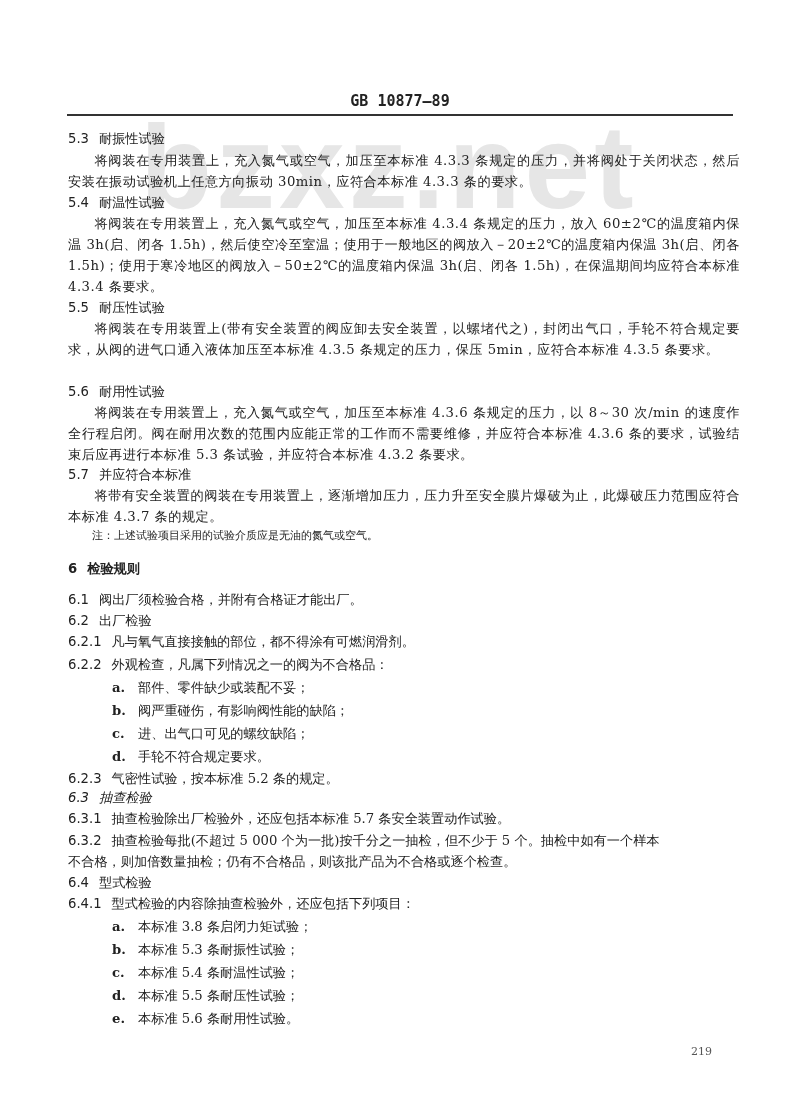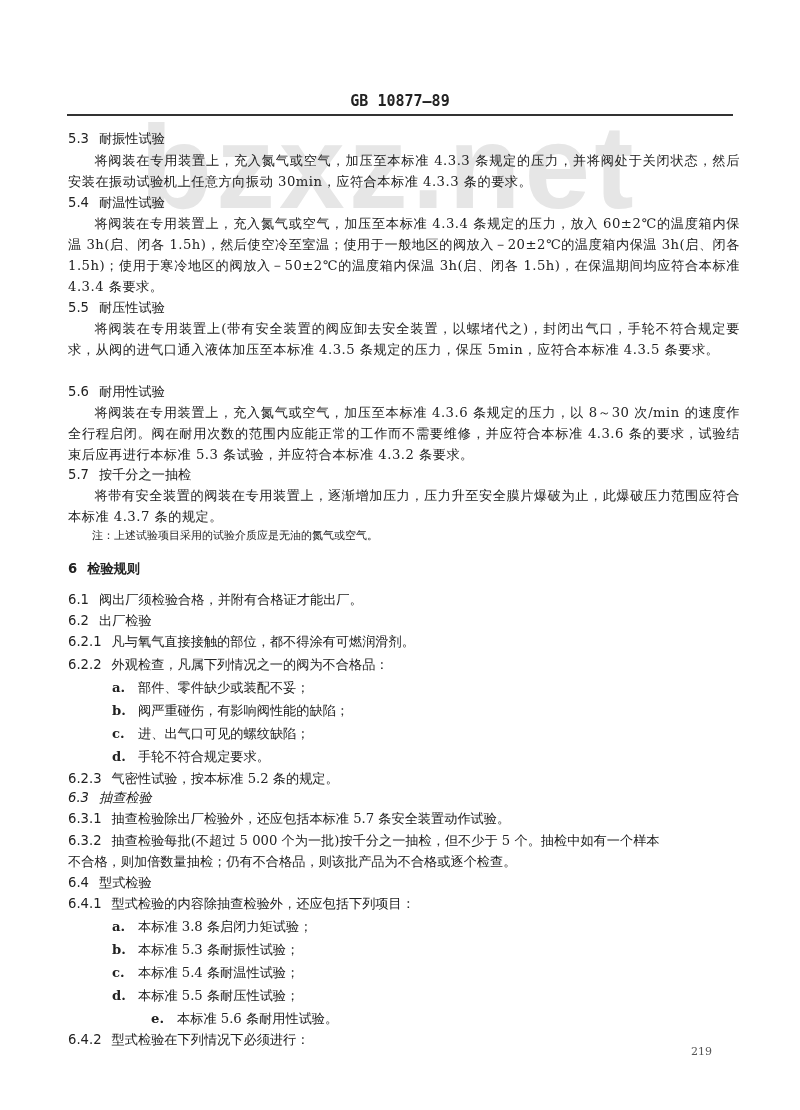--- a/index.html
+++ b/index.html
@@ -51,21 +51,21 @@
     <span class="num">5.5</span><span>耐压性试验</span>
   </div>
   <div class="abs para" style="top:318px;">将阀装在专用装置上(带有安全装置的阀应卸去安全装置，以螺堵代之)，封闭出气口，手轮不符合规定要求，从阀的进气口通入液体加压至本标准 4.3.5 条规定的压力，保压 5min，应符合本标准 4.3.5 条要求。</div>
 
   <div class="abs h" style="top:381px;">
     <span class="num">5.6</span><span>耐用性试验</span>
   </div>
   <div class="abs para" style="top:402px;">将阀装在专用装置上，充入氮气或空气，加压至本标准 4.3.6 条规定的压力，以 8～30 次/min 的速度作全行程启闭。阀在耐用次数的范围内应能正常的工作而不需要维修，并应符合本标准 4.3.6 条的要求，试验结束后应再进行本标准 5.3 条试验，并应符合本标准 4.3.2 条要求。</div>
 
   <div class="abs h" style="top:464px;">
-    <span class="num">5.7</span><span>按千分之一抽检</span>
+    <span class="num">5.7</span><span>并应符合本标准</span>
   </div>
   <div class="abs para" style="top:485px;">将带有安全装置的阀装在专用装置上，逐渐增加压力，压力升至安全膜片爆破为止，此爆破压力范围应符合本标准 4.3.7 条的规定。</div>
   <div class="abs note" style="top:525px;">注：上述试验项目采用的试验介质应是无油的氮气或空气。</div>
 
   <div class="abs h bold" style="top:558px;">
     <span class="num">6</span><span>检验规则</span>
   </div>
 
   <div class="abs h" style="top:589px;">
     <span class="num">6.1</span><span>阀出厂须检验合格，并附有合格证才能出厂。</span>
@@ -101,19 +101,16 @@
   <div class="abs h" style="top:872px;">
     <span class="num">6.4</span><span>型式检验</span>
   </div>
   <div class="abs h" style="top:893px;">
     <span class="num">6.4.1</span><span>型式检验的内容除抽查检验外，还应包括下列项目：</span>
   </div>
   <div class="abs item" style="top:916px;"><span class="lbl">a.</span><span>本标准 3.8 条启闭力矩试验；</span></div>
   <div class="abs item" style="top:939px;"><span class="lbl">b.</span><span>本标准 5.3 条耐振性试验；</span></div>
   <div class="abs item" style="top:962px;"><span class="lbl">c.</span><span>本标准 5.4 条耐温性试验；</span></div>
   <div class="abs item" style="top:985px;"><span class="lbl">d.</span><span>本标准 5.5 条耐压性试验；</span></div>
-  <div class="abs item" style="top:1008px;margin-left:39px;"><span class="lbl">e.</span><span>本标准 5.6 条耐用性试验。</span></div>
-  <div class="abs h" style="top:1029px;">
-    <span class="num">6.4.2</span><span>型式检验在下列情况下必须进行：</span>
-  </div>
+  <div class="abs item" style="top:1008px;"><span class="lbl">e.</span><span>本标准 5.6 条耐用性试验。</span></div>
 
   <div class="abs pagenum">219</div>
 </div>
 
 </body></html>

